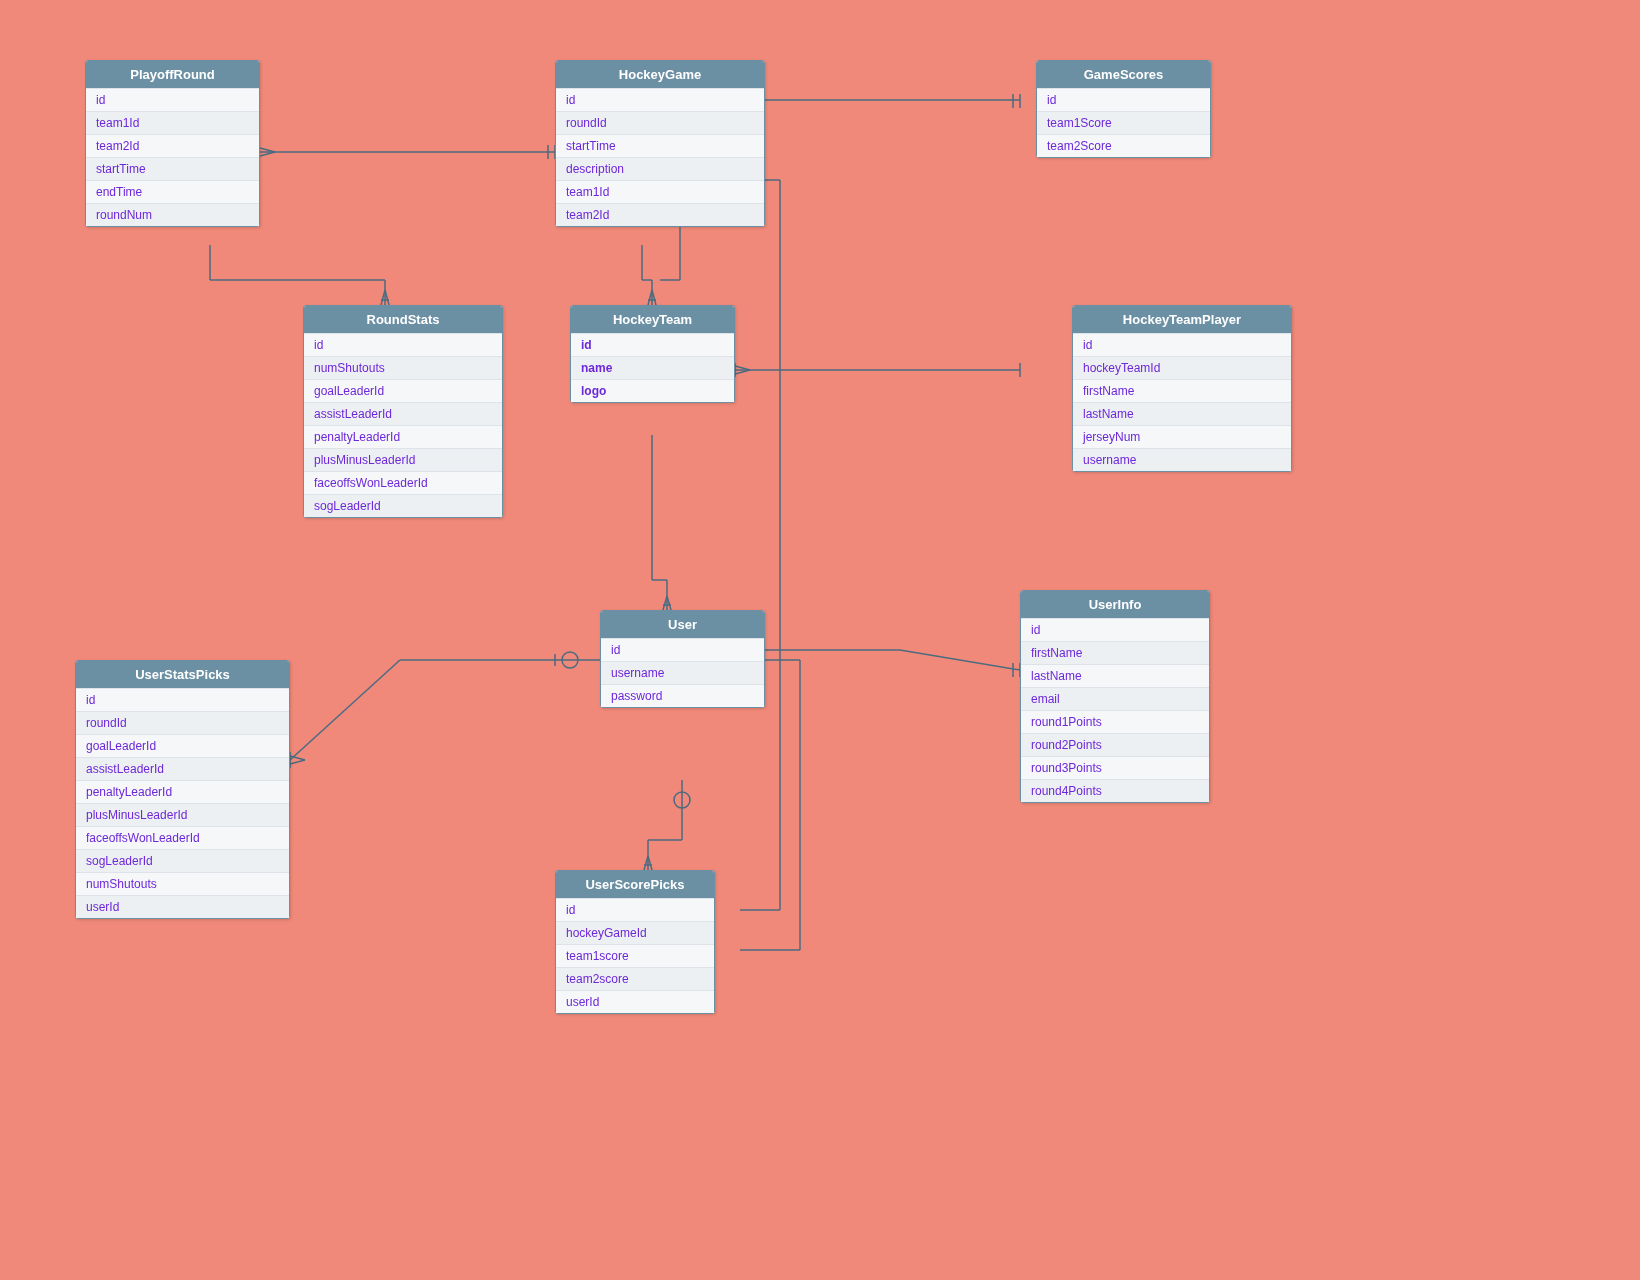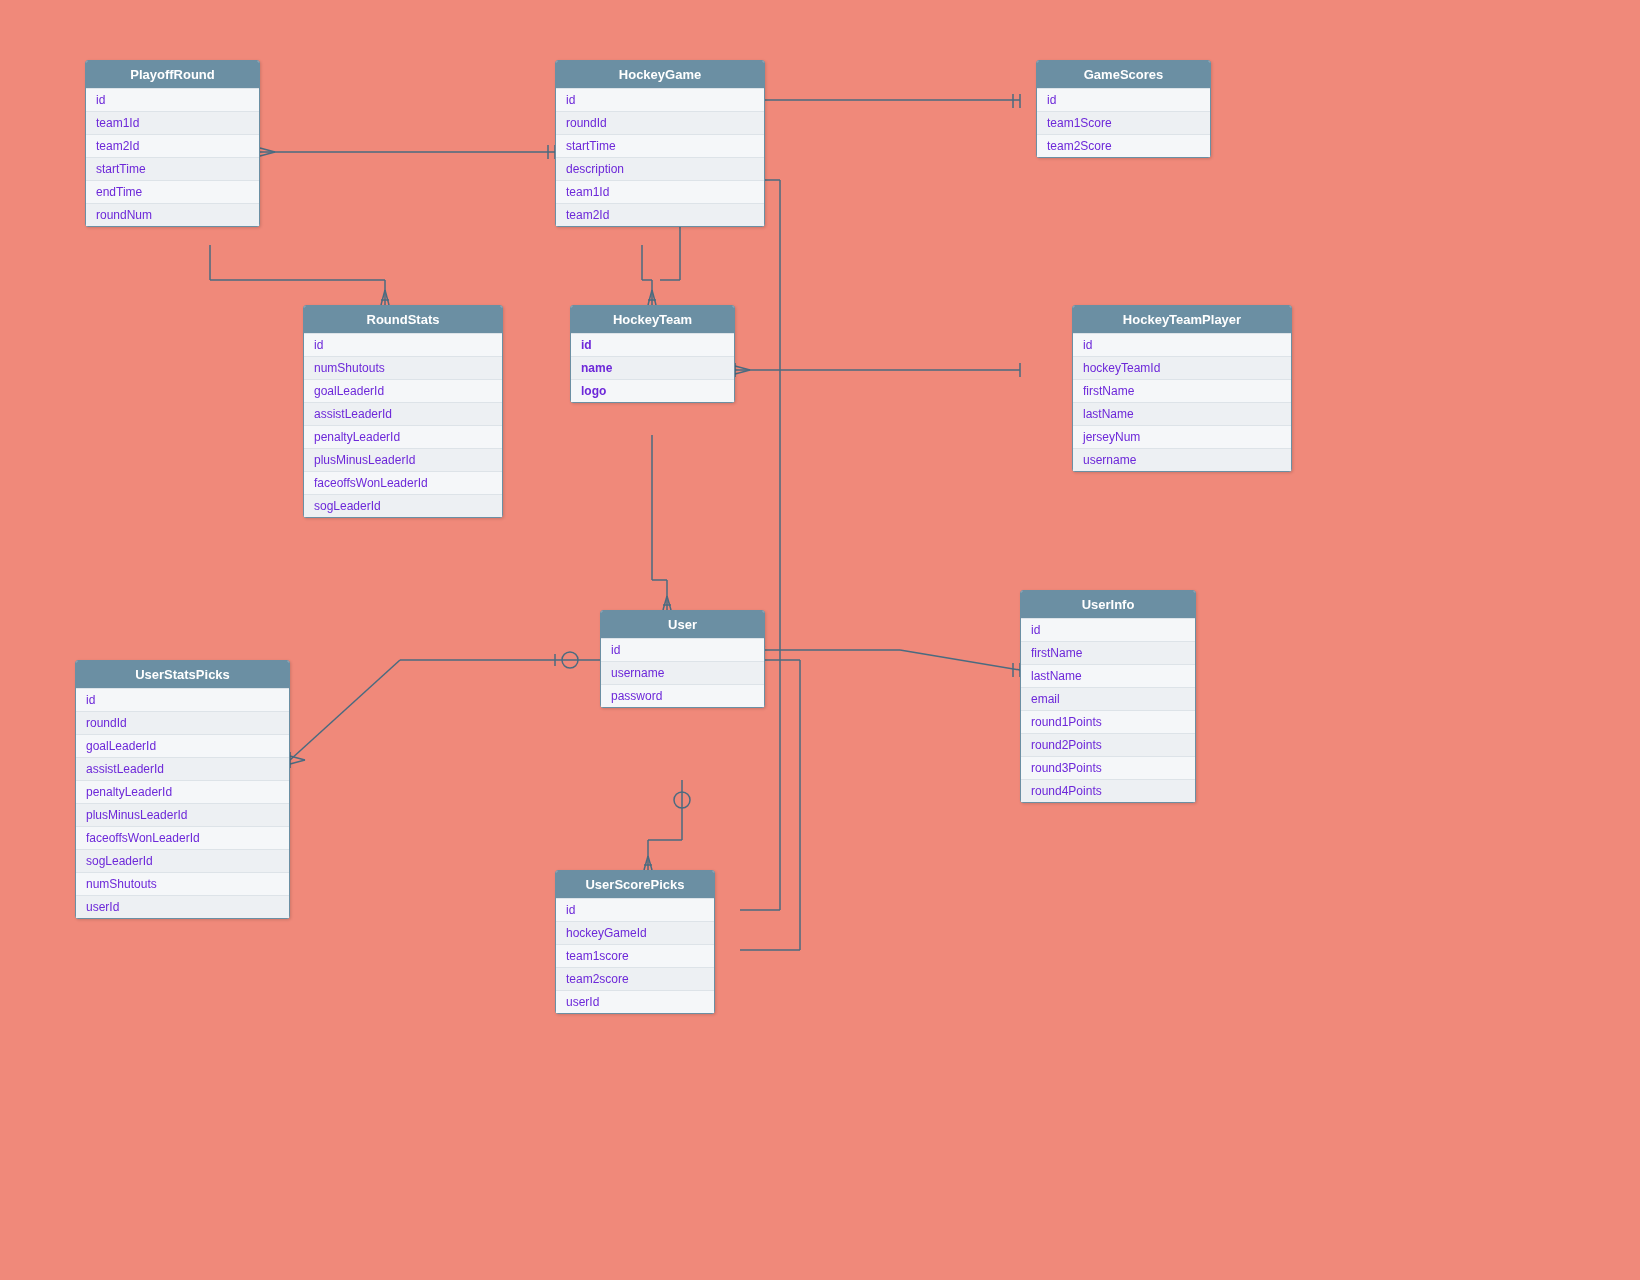--- a/index.html
+++ b/index.html
@@ -215,21 +215,21 @@
     <div class="entity-row">username</div>
   </div>
 
   <div class="entity-table" style="left:600px; top:610px; width:165px;">
     <div class="entity-header">User</div>
     <div class="entity-row">id</div>
     <div class="entity-row">username</div>
     <div class="entity-row">password</div>
   </div>
 
-  <div class="entity-table" style="left:1020px; top:590px; width:176px;">
+  <div class="entity-table" style="left:1020px; top:590px; width:190px;">
     <div class="entity-header">UserInfo</div>
     <div class="entity-row">id</div>
     <div class="entity-row">firstName</div>
     <div class="entity-row">lastName</div>
     <div class="entity-row">email</div>
     <div class="entity-row">round1Points</div>
     <div class="entity-row">round2Points</div>
     <div class="entity-row">round3Points</div>
     <div class="entity-row">round4Points</div>
   </div>

